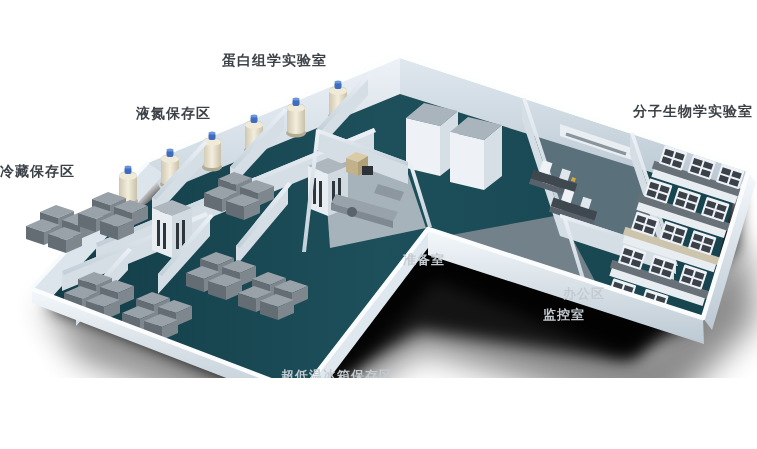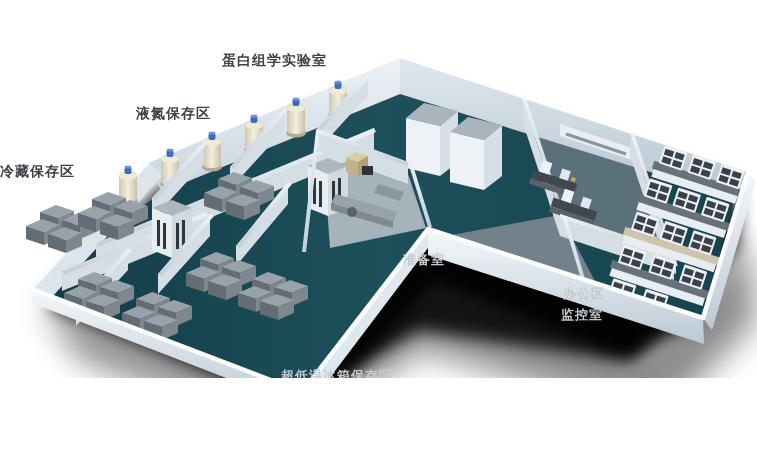--- a/index.html
+++ b/index.html
@@ -265,17 +265,18 @@
     <polygon points="428,229 703,318 704,344 428,255" fill="url(#gFront)"></polygon>
     <polygon points="703,318 748,172 756,182 712,330" fill="url(#gFront)"></polygon>
     <polygon points="32,289 302,392 304,408 32,303" fill="url(#gFront)"></polygon>
     <polyline points="32,289 302,392 428,229 703,318 748,172" stroke="#fafcfe" stroke-width="4.5" fill="none" stroke-linejoin="round" stroke-linecap="round"></polyline>
   </g>
 </svg>
 
   <div class="lbl dark" style="left:222px;top:52px;">蛋白组学实验室</div>
   <div class="lbl dark" style="left:136px;top:105px;">液氮保存区</div>
   <div class="lbl dark" style="left:0px;top:163px;">冷藏保存区</div>
+  <div class="lbl dark" style="left:633px;top:103px;">分子生物学实验室</div>
   <div class="lbl light" style="left:403px;top:251px;">准备室</div>
   <div class="lbl light" style="left:563px;top:285px;">办公区</div>
-  <div class="lbl light" style="left:561px;top:306px;">监控室</div>
+  <div class="lbl light" style="left:543px;top:306px;">监控室</div>
   <div class="lbl light" style="left:281px;top:319px;margin-top:48px;">超低温冰箱保存区</div>
 </div>
 
 </body></html>

